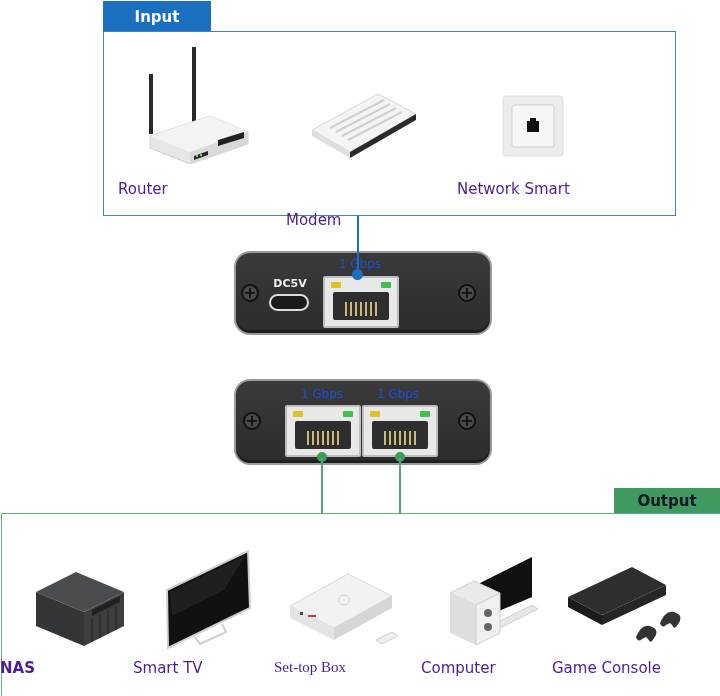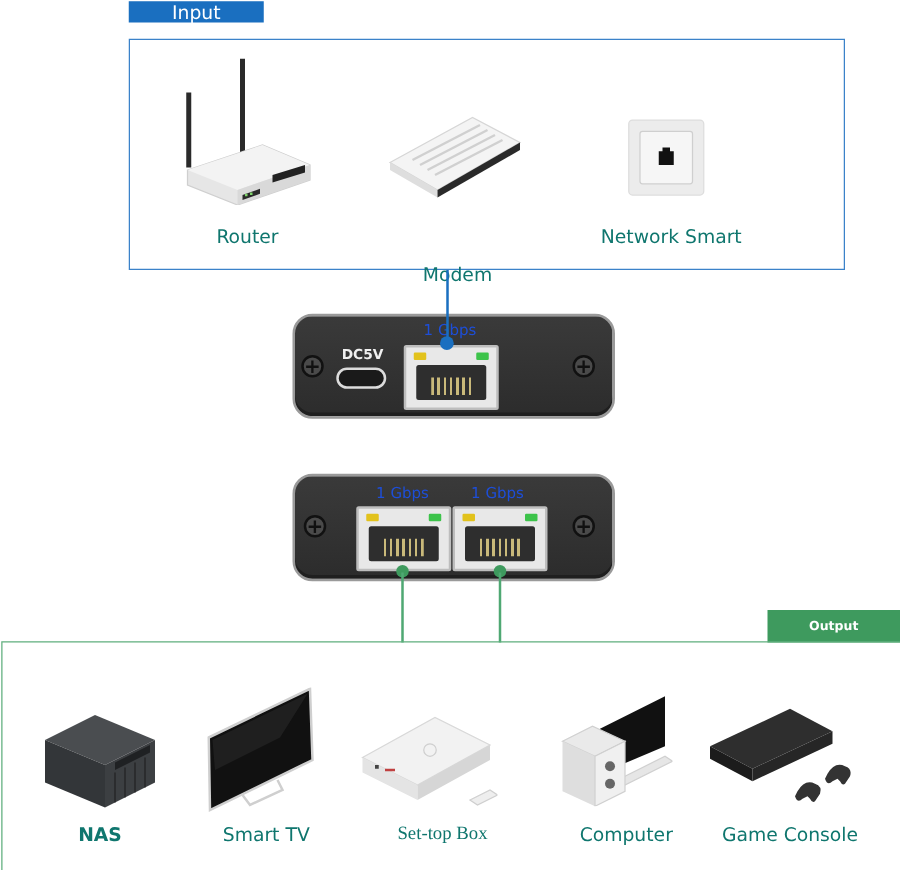--- a/index.html
+++ b/index.html
@@ -1,40 +1,40 @@
 <!DOCTYPE html>
 <html><head>
 <meta charset="utf-8">
 <style>
   html, body { margin:0; padding:0; background:#ffffff; }
   body { width:720px; height:696px; position:relative; overflow:hidden; font-family:"DejaVu Sans", sans-serif; }
   .abs { position:absolute; }
 
   
-  .input-tab { left:103px; top:1px; width:108px; height:17px; background:#1a6fc0; color:#fff; font-weight:normal; font-size:15px; display:flex; align-items:center; justify-content:center; }
+  .input-tab { left:103px; top:1px; width:108px; height:31px; background:#1a6fc0; color:#fff; font-weight:bold; font-size:15px; display:flex; align-items:center; justify-content:center; }
   .input-box { left:103px; top:31px; width:573px; height:185px; border:1.5px solid #3b82c9; box-sizing:border-box; }
   .input-line { left:357px; top:216px; width:2px; height:57px; background:#1a6fc0; }
   .input-dot { left:352px; top:269px; width:11px; height:11px; border-radius:50%; background:#1a6fc0; }
 
-  .dev-label { font-size:15px; color:#0f766e; text-align:center; width:160px; }
+  .dev-label { font-size:15px; color:#4c1d95; width:160px; }
 
   
   .panel { background:linear-gradient(#3a3a3a,#2c2c2c); border-radius:16px; border:2px solid #9a9a9a; box-shadow: inset 0 -3px 0 #1f1f1f; }
   .screw { width:18px; height:18px; border-radius:50%; border:2px solid #111; background:#4a4a4a; box-sizing:border-box; display:flex; align-items:center; justify-content:center; color:#111; font-weight:bold; font-size:16px; line-height:1; }
   .port { background:#e8e8e8; border:2px solid #bdbdbd; box-sizing:border-box; border-radius:2px; }
   .port-inner { position:absolute; left:8px; top:14px; right:8px; bottom:6px; background:#2e2e2e; border-radius:2px; }
   .pins { position:absolute; left:12px; right:12px; bottom:4px; height:14px; background:repeating-linear-gradient(90deg,#c9b97a 0 2px,#2e2e2e 2px 5px); }
   .led { position:absolute; top:4px; width:10px; height:6px; border-radius:1px; }
   .led.y { left:6px; background:#e2c21c; }
   .led.g { right:6px; background:#3cc34a; }
   .gbps { color:#1d4ed8; font-size:12px; text-align:center; }
   .usbc { width:40px; height:17px; border:2px solid #dcdcdc; border-radius:9px; background:#1a1a1a; box-sizing:border-box; }
 
   
-  .out-tab { left:614px; top:488px; width:106px; height:26px; background:#3e9a5e; color:#ffffff; font-weight:bold; font-size:10px; display:flex; align-items:center; justify-content:center; }
+  .out-tab { left:614px; top:488px; width:106px; height:26px; background:#3e9a5e; color:#0f172a; font-weight:bold; font-size:15px; display:flex; align-items:center; justify-content:center; }
   .out-box { left:1px; top:513px; width:730px; height:200px; border:1.5px solid #5fae7d; box-sizing:border-box; }
   .out-line { width:2px; background:#4fa873; }
   .out-dot { width:10px; height:10px; border-radius:50%; background:#3e9a5e; }
 </style>
 </head>
 <body>
 
 <div class="abs input-tab">Input</div>
 <div class="abs input-box"></div>
 

